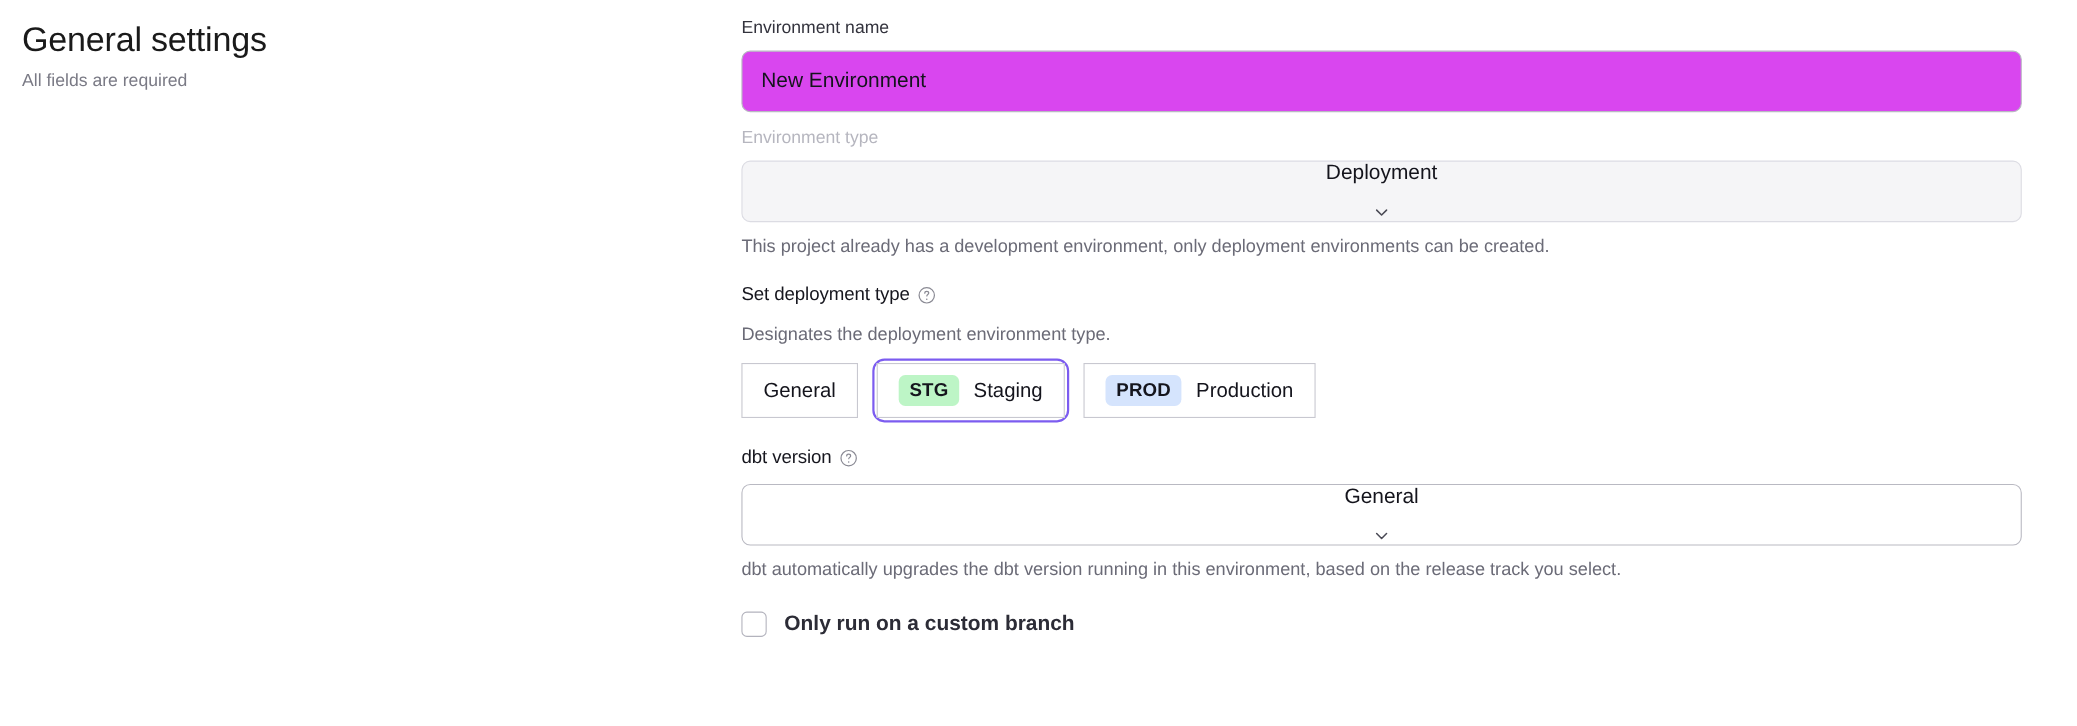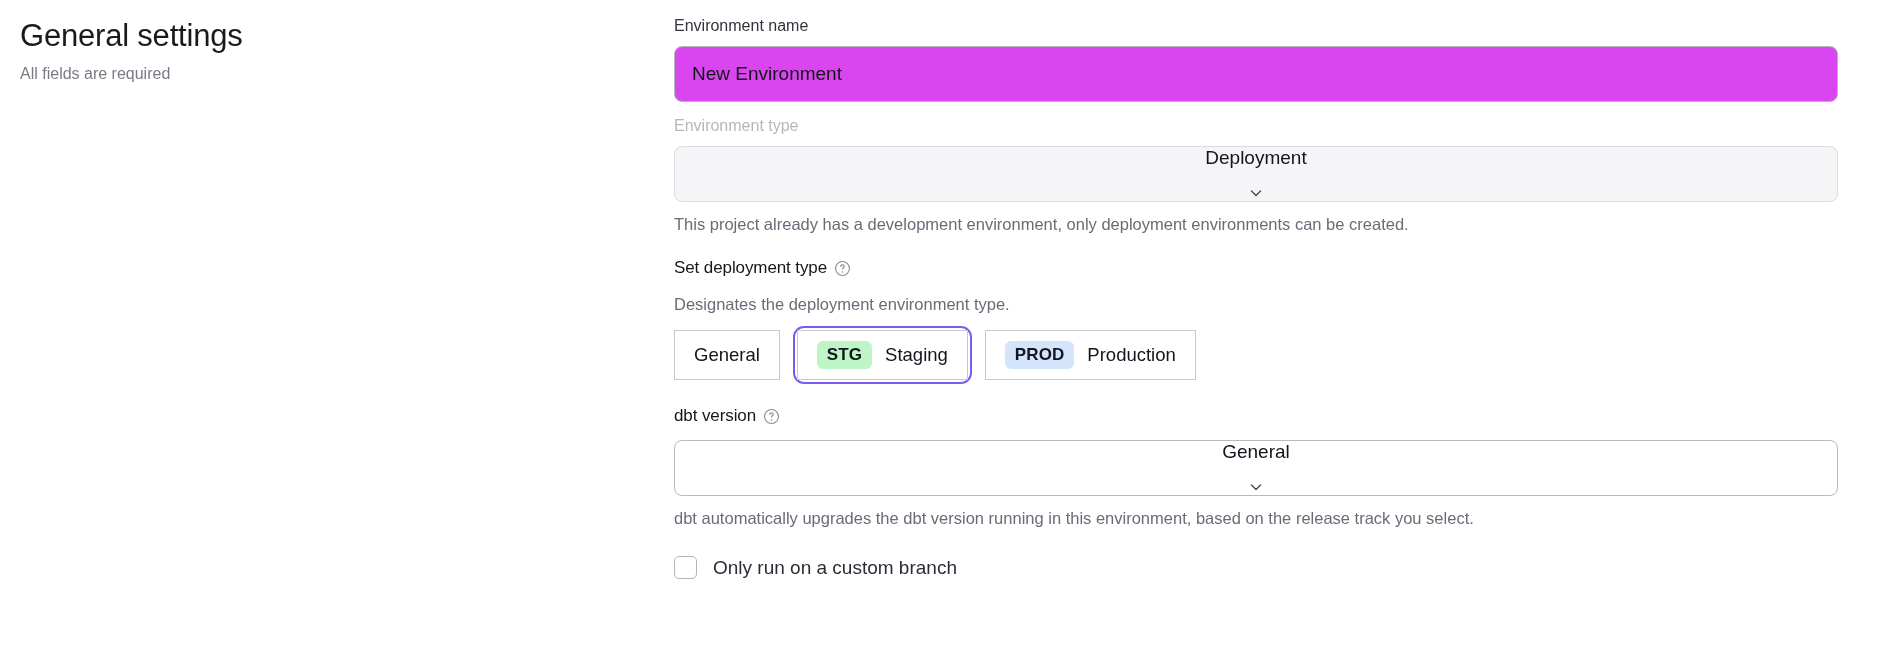--- a/index.html
+++ b/index.html
@@ -183,20 +183,21 @@
     height: 23px;
     border: 1.5px solid #b3b3bd;
     border-radius: 5px;
     background: #ffffff;
     flex: 0 0 auto;
     cursor: pointer;
   }
   .check-label {
     font-size: 19px;
     color: #2c2c36;
+    font-weight: bold;
   }
 
   .mt-26 { margin-top: 12px; }
   .mt-22 { margin-top: 22px; }
   .mt-14 { margin-top: 14px; }
 </style>
 </head>
 <body>
 
 <div class="page">

